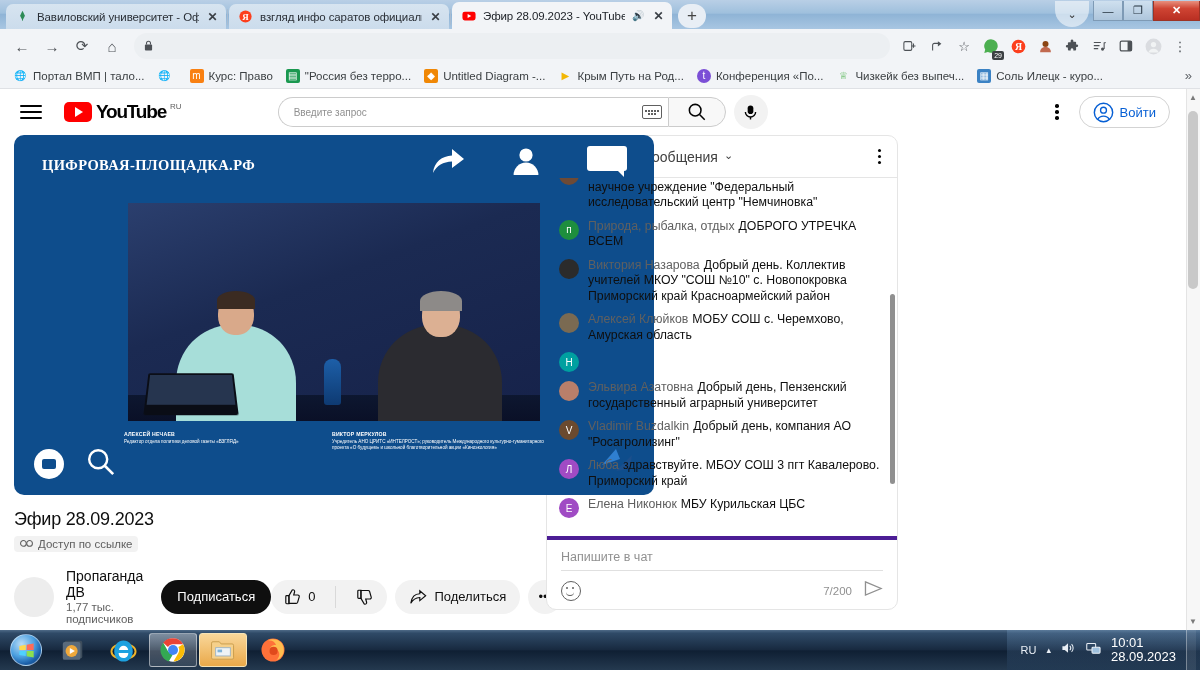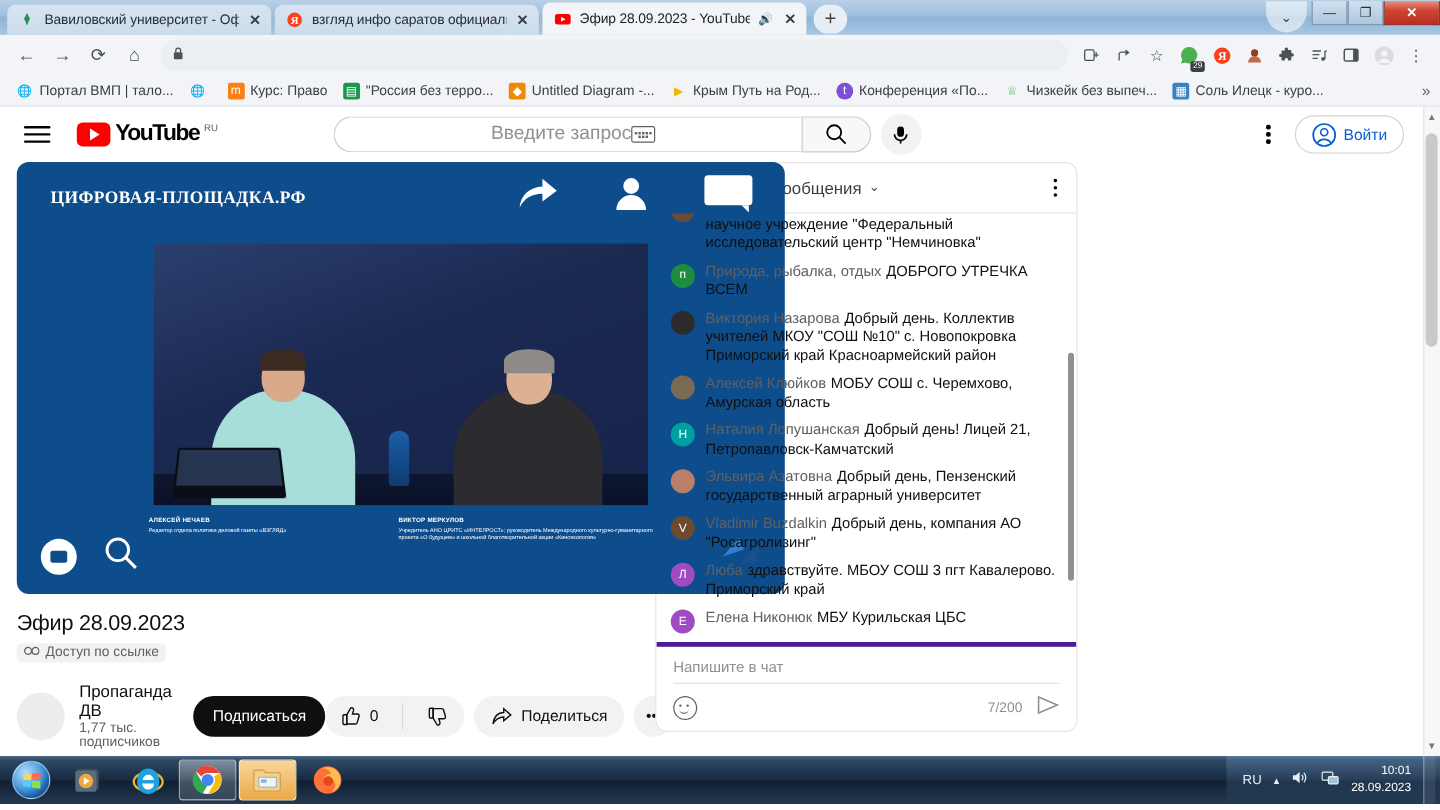--- a/index.html
+++ b/index.html
@@ -139,22 +139,22 @@
     width: 28px; height: 20px; background:#ff0000; border-radius:5px;
     display:flex; align-items:center; justify-content:center;
   }
   .yt-play:after { content:''; border-left: 8px solid #fff; border-top:5px solid transparent; border-bottom:5px solid transparent; margin-left:2px; }
   .yt-word { font-size: 19px; font-weight: bold; letter-spacing:-1.2px; color:#030303; line-height:20px; }
   .yt-cc { font-size: 8px; color:#606060; line-height:9px; }
   .search-wrap { display:flex; align-items:center; margin-left: 84px; }
   .search-box {
     width: 390px; height: 30px; border:1px solid #ccc; border-right:none;
     border-radius: 16px 0 0 16px; display:flex; align-items:center;
-    padding: 0 6px 0 15px; font-size: 16px; color:#909090;
-    justify-content: center;
+    padding: 0 6px 0 15px; font-size: 10px; color:#909090;
+    justify-content: space-between;
   }
   .kbd-ico { width:20px; height:14px; border:1.2px solid #606060; border-radius:2px; display:flex; flex-wrap:wrap; align-content:center; justify-content:center; gap:1px; padding:1px;}
   .kbd-ico i { width:2px; height:2px; background:#606060; display:block;}
   .search-btn {
     width: 58px; height: 30px; border:1px solid #ccc; background:#f8f8f8;
     border-radius: 0 16px 16px 0; display:flex; align-items:center; justify-content:center;
   }
   .mic-btn { width: 34px; height:34px; border-radius:50%; background:#f2f2f2; display:flex; align-items:center; justify-content:center; margin-left:8px;}
   .hdr-right { position:absolute; right: 30px; display:flex; align-items:center; gap:10px; }
   .dots-v { display:flex; flex-direction:column; gap:2.5px; padding: 6px 10px; }
@@ -311,21 +311,21 @@
   .tb-item.hot {
     background: linear-gradient(to bottom, #f9d79a, #eaa94a);
     border:1px solid #f6e3b6;
   }
   .tray {
     position:absolute; right:0; top:0; height:40px; display:flex; align-items:center;
     gap:10px; padding: 0 4px 0 14px;
     background: linear-gradient(to bottom, rgba(120,160,200,.30), rgba(30,60,95,.25));
   }
   .tray-txt { color:#e8eef5; font-size:11px; }
-  .clock { color:#fff; font-size:10px; text-align:right; line-height:14px; }
+  .clock { color:#fff; font-size:13px; text-align:left; line-height:14px; }
   .showdesk { width:10px; height:40px; border-left:1px solid rgba(255,255,255,.35); background:rgba(255,255,255,.08);}
 </style>
 </head>
 <body>
 
 <div class="window">
 
   <div class="titlebar">
     <div class="tabstrip">
 
@@ -694,21 +694,20 @@
           <div class="msg">
             <span class="m-av" style="background:#2b2b2b"></span>
             <span class="m-txt"><span class="m-auth">Виктория Назарова</span><span>Добрый день. Коллектив учителей МКОУ "СОШ №10" с. Новопокровка Приморский край Красноармейский район</span></span>
           </div>
           <div class="msg">
             <span class="m-av" style="background:#7a6a52"></span>
             <span class="m-txt"><span class="m-auth">Алексей Клюйков</span><span>МОБУ СОШ с. Черемхово, Амурская область</span></span>
           </div>
           <div class="msg">
             <span class="m-av" style="background:#00a0a0">Н</span>
-            <span class="m-txt"><span class="m-auth">Наталия Лопушанская</span><span>Добрый день! Лицей 21, Петропавловск-Камчатский</span></span>
           </div>
           <div class="msg">
             <span class="m-av" style="background:#b97f6a"></span>
             <span class="m-txt"><span class="m-auth">Эльвира Азатовна</span><span>Добрый день, Пензенский государственный аграрный университет</span></span>
           </div>
           <div class="msg">
             <span class="m-av" style="background:#6b4a2f">V</span>
             <span class="m-txt"><span class="m-auth">Vladimir Buzdalkin</span><span>Добрый день, компания АО "Росагролизинг"</span></span>
           </div>
           <div class="msg">

